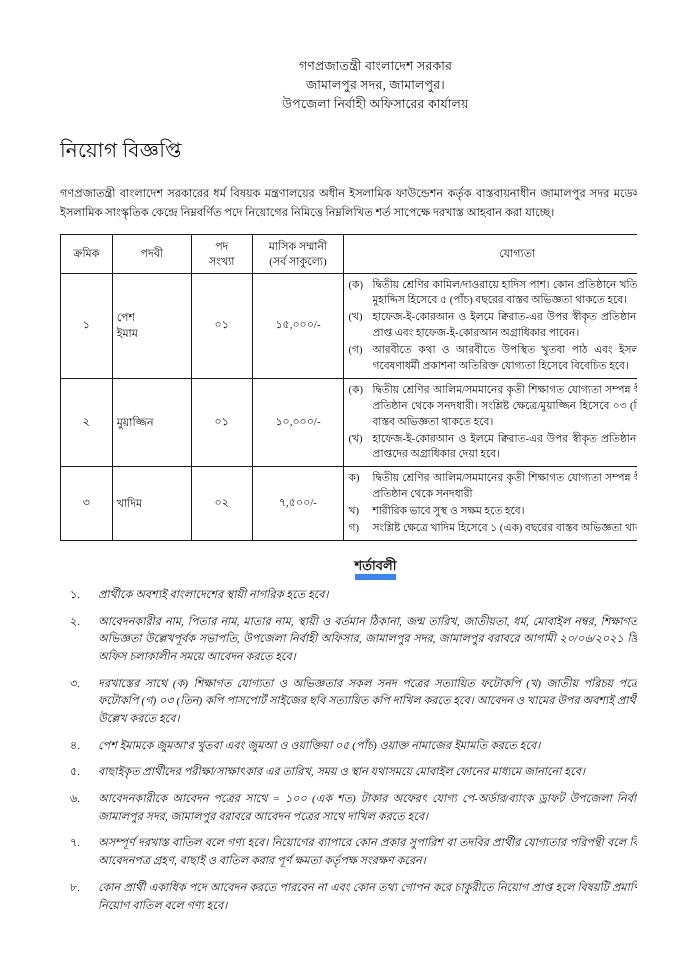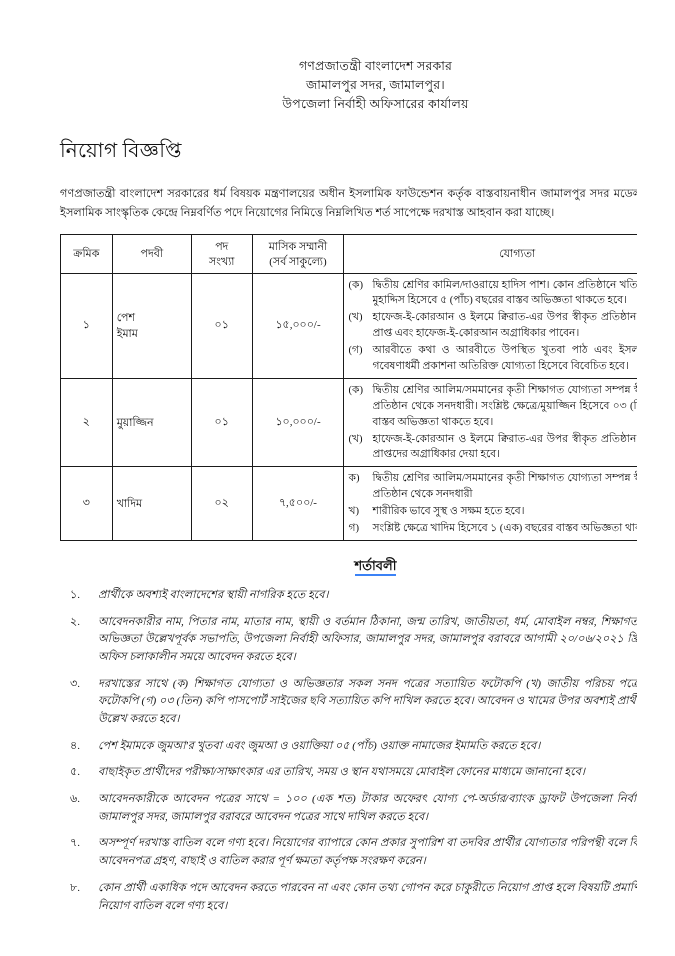--- a/index.html
+++ b/index.html
@@ -126,21 +126,21 @@
 
   
   .cond-title {
     text-align: center;
     font-size: 13px;
     font-weight: bold;
     margin-top: 15px;
     margin-bottom: 9px;
   }
   .cond-title span {
-    border-bottom: 2px solid #3b82f6;
+    border-bottom: 6px solid #3b82f6;
     padding-bottom: 1px;
   }
   ol.conds {
     list-style: none;
     margin: 0;
     padding: 0;
   }
   ol.conds > li {
     display: flex;
     align-items: flex-start;

